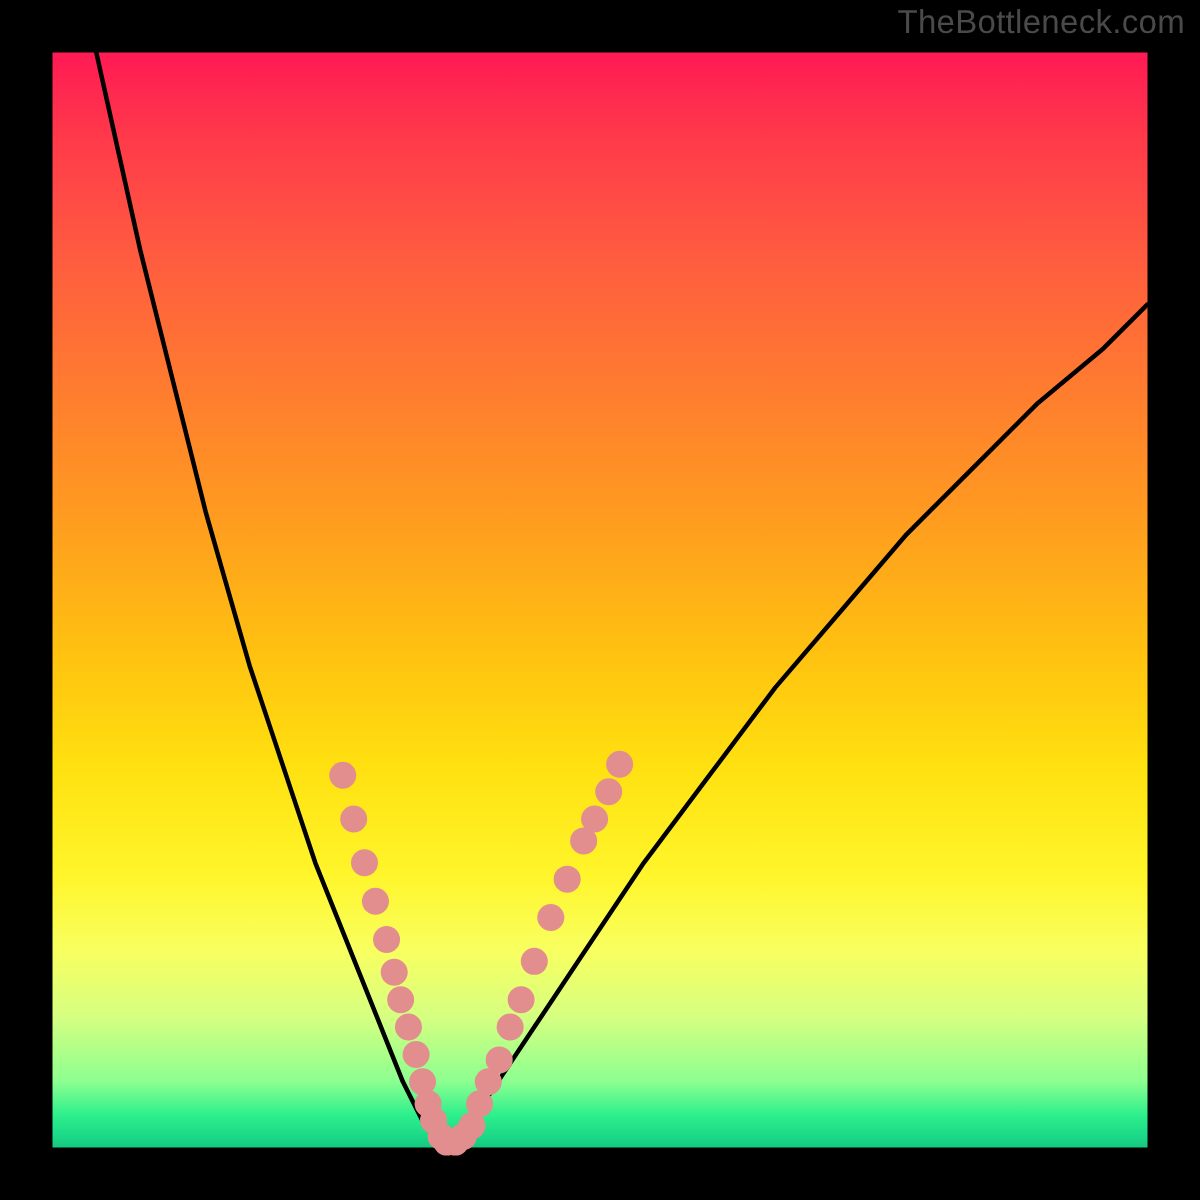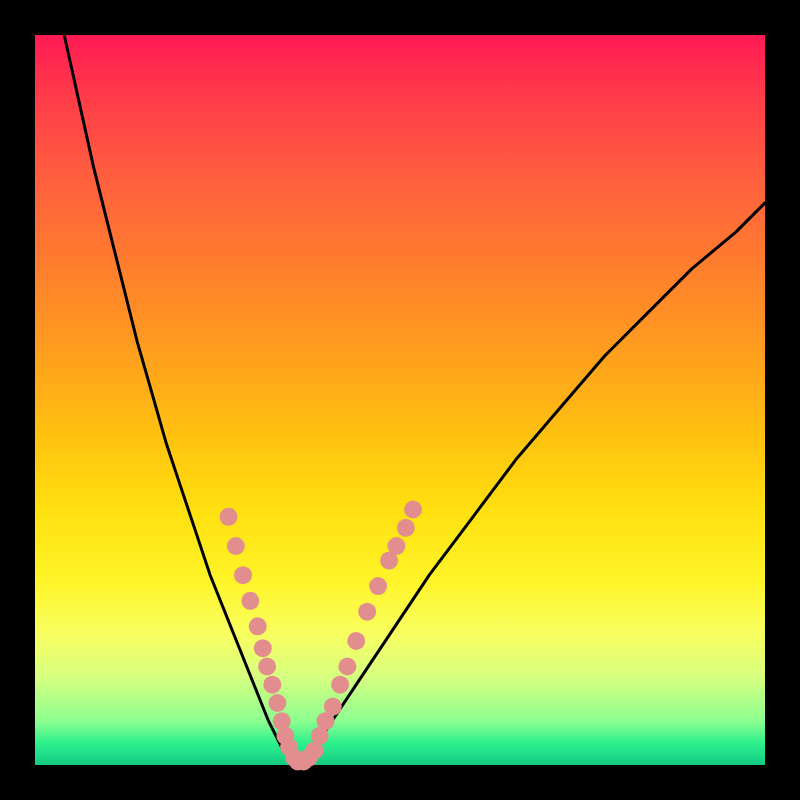--- a/index.html
+++ b/index.html
@@ -55,20 +55,21 @@
     top: 0;
     width: 730px;
     height: 730px;
     overflow: visible;
   }
 </style>
 </head>
 <body>
 
 <div class="outer">
+  <div class="watermark">TheBottleneck.com</div>
 
   <div class="plot-area">
     <svg class="curve" viewBox="0 0 730 730">
       <g id="curve-group">
           <path d="M29.2 0.0 L43.8 65.7 L58.4 131.4 L73.0 189.8 L87.6 248.2 L102.2 306.6 L116.8 357.7 L131.4 408.8 L146.0 452.6 L160.6 496.4 L175.2 540.2 L189.8 576.7 L204.4 613.2 L219.0 649.7 L233.6 686.2 L248.2 715.4 L262.8 730.0 L277.4 715.4 L292.0 693.5 L321.2 649.7 L350.4 605.9 L394.2 540.2 L438.0 481.8 L481.8 423.4 L525.6 372.3 L569.4 321.2 L613.2 277.4 L657.0 233.6 L700.8 197.1 L730.0 167.9" fill="none" stroke="#000" stroke-width="3" stroke-linecap="round" stroke-linejoin="round"></path>
         </g>
       <g id="dots-group">
           <circle cx="193.5" cy="481.8" r="9" fill="#e38e8e"></circle>
           <circle cx="200.8" cy="511.0" r="9" fill="#e38e8e"></circle>
           <circle cx="208.0" cy="540.2" r="9" fill="#e38e8e"></circle>

